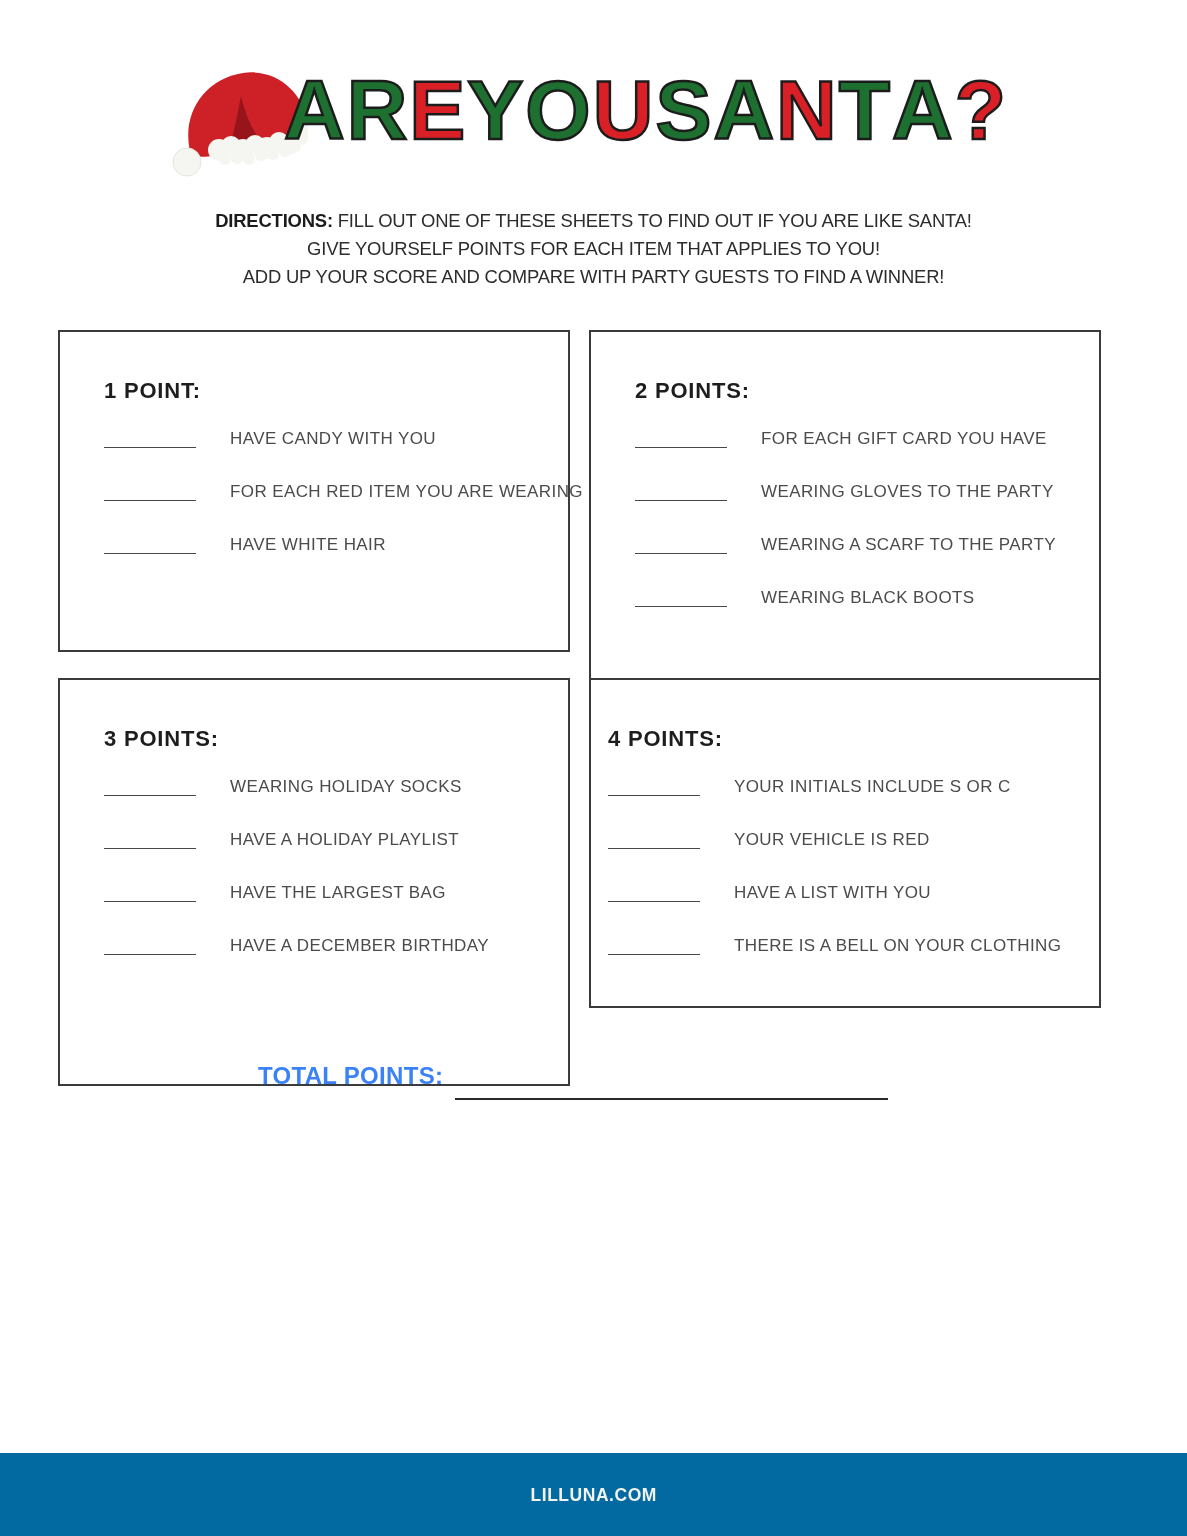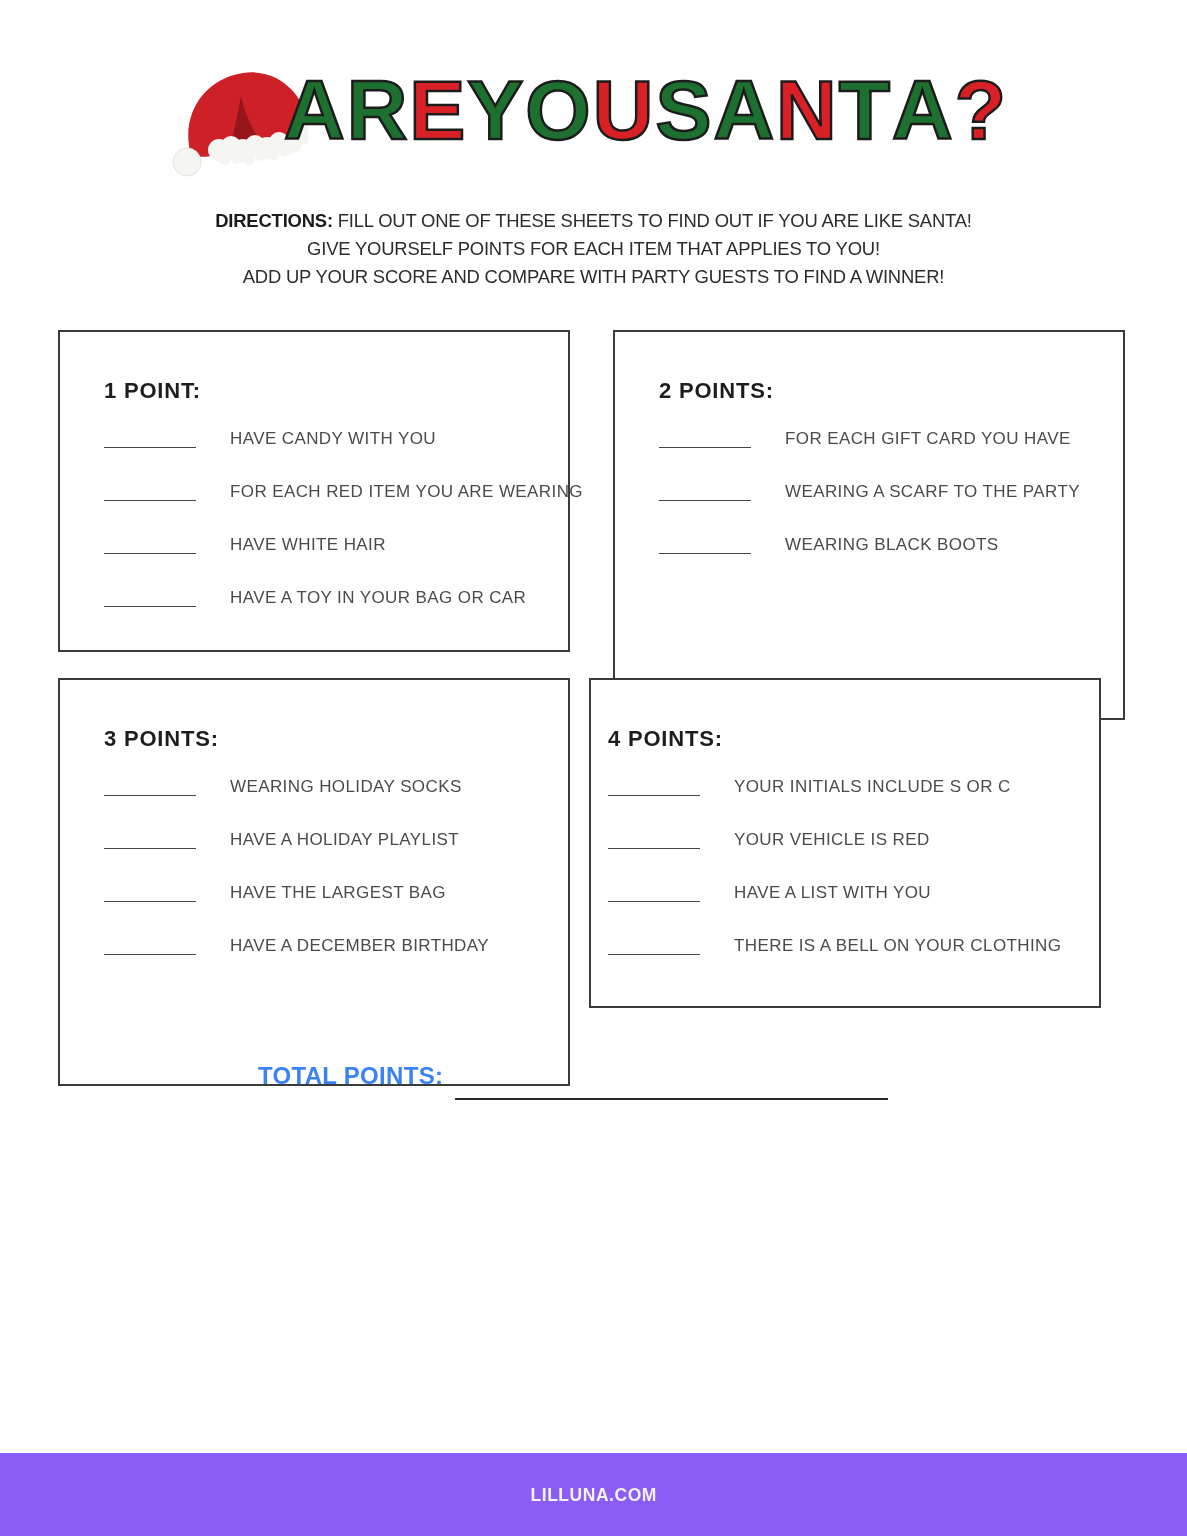--- a/index.html
+++ b/index.html
@@ -61,21 +61,21 @@
 
   
   .score-box {
     position: absolute;
     width: 512px;
     border: 2px solid #3b3b3b;
     background: #ffffff;
     padding: 46px 16px 0 44px;
   }
   .box-1 { left: 58px;  top: 330px; height: 322px; }
-  .box-2 { left: 589px; top: 330px; height: 390px; margin-left: 24px; }
+  .box-2 { left: 589px; top: 330px; height: 390px; }
   .box-3 { left: 58px;  top: 678px; height: 408px; }
   .box-4 { left: 589px; top: 678px; height: 330px; padding-left: 17px; }
 
   .box-heading {
     font-size: 22px;
     font-weight: 700;
     letter-spacing: 0.8px;
     color: #1d1d1d;
     line-height: 26px;
     margin-bottom: 8px;
@@ -201,31 +201,31 @@
       <span class="item-label">HAVE CANDY WITH YOU</span>
     </div>
     <div class="item-row">
       <span class="blank-line"></span>
       <span class="item-label">FOR EACH RED ITEM YOU ARE WEARING</span>
     </div>
     <div class="item-row">
       <span class="blank-line"></span>
       <span class="item-label">HAVE WHITE HAIR</span>
     </div>
-    <div class="item-row">
-      <span class="blank-line"></span>
-      <span class="item-label">HAVE A TOY IN YOUR BAG OR CAR</span>
-    </div>
   </div>
 
   <div class="score-box box-2">
     <div class="box-heading">2 POINTS:</div>
     <div class="item-row">
       <span class="blank-line"></span>
       <span class="item-label">FOR EACH GIFT CARD YOU HAVE</span>
+    </div>
+    <div class="item-row">
+      <span class="blank-line"></span>
+      <span class="item-label">WEARING GLOVES TO THE PARTY</span>
     </div>
     <div class="item-row">
       <span class="blank-line"></span>
       <span class="item-label">WEARING A SCARF TO THE PARTY</span>
     </div>
     <div class="item-row">
       <span class="blank-line"></span>
       <span class="item-label">WEARING BLACK BOOTS</span>
     </div>
   </div>
@@ -268,17 +268,17 @@
       <span class="blank-line"></span>
       <span class="item-label">THERE IS A BELL ON YOUR CLOTHING</span>
     </div>
   </div>
 
   <div class="total-row">
     <span class="total-label">TOTAL POINTS:</span>
     <span class="total-line"></span>
   </div>
 
-  <div class="footer" style="background: #8b5cf6;">
+  <div class="footer" style="background: #0369a1;">
     <span class="footer-site" style="color: rgb(242, 243, 238);">LILLUNA.COM</span>
   </div>
 
 </div>
 
 </body></html>

